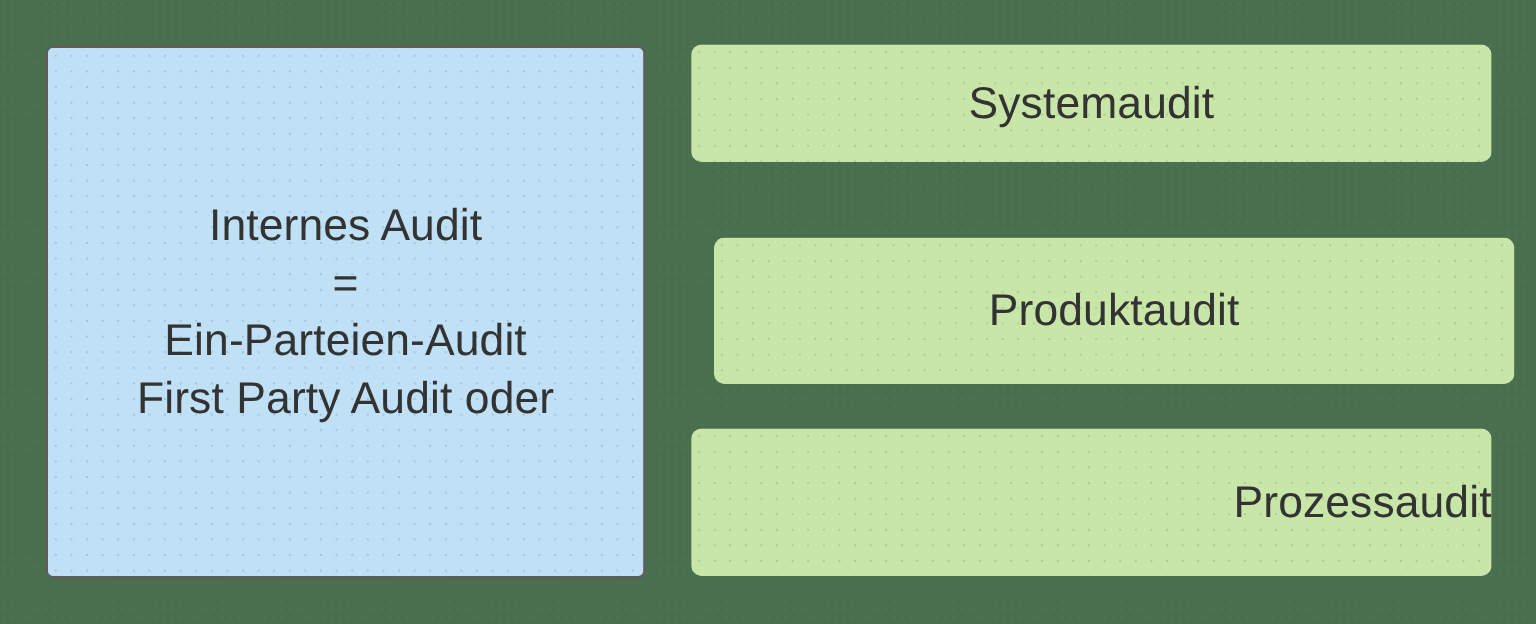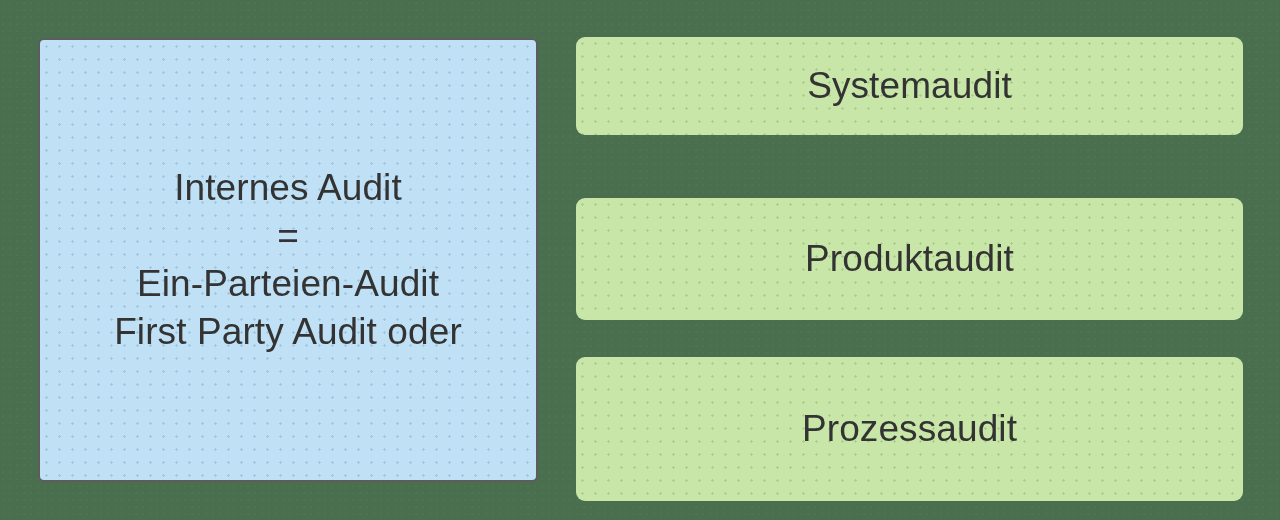--- a/index.html
+++ b/index.html
@@ -79,22 +79,22 @@
 
   .category-label {
     font-size: 37px;
     line-height: 44px;
     letter-spacing: 0.1px;
     white-space: nowrap;
     color: #333333;
   }
 
   .category-box.box-1 { top: 37px;  height: 98px; }
-  .category-box.box-2 { top: 198px; height: 122px; }
-  .category-box.box-3 { top: 357px; height: 144px; }
+  .category-box.box-2 { top: 198px; height: 122px; margin-left: 19px; }
+  .category-box.box-3 { top: 357px; height: 123px; justify-content: flex-end; }
 </style>
 </head>
 <body>
 
 <div id="diagram">
 
   <div class="concept-box">
     <div class="concept-line">Internes Audit</div>
     <div class="concept-line equals">=</div>
     <div class="concept-line">Ein-Parteien-Audit</div>

